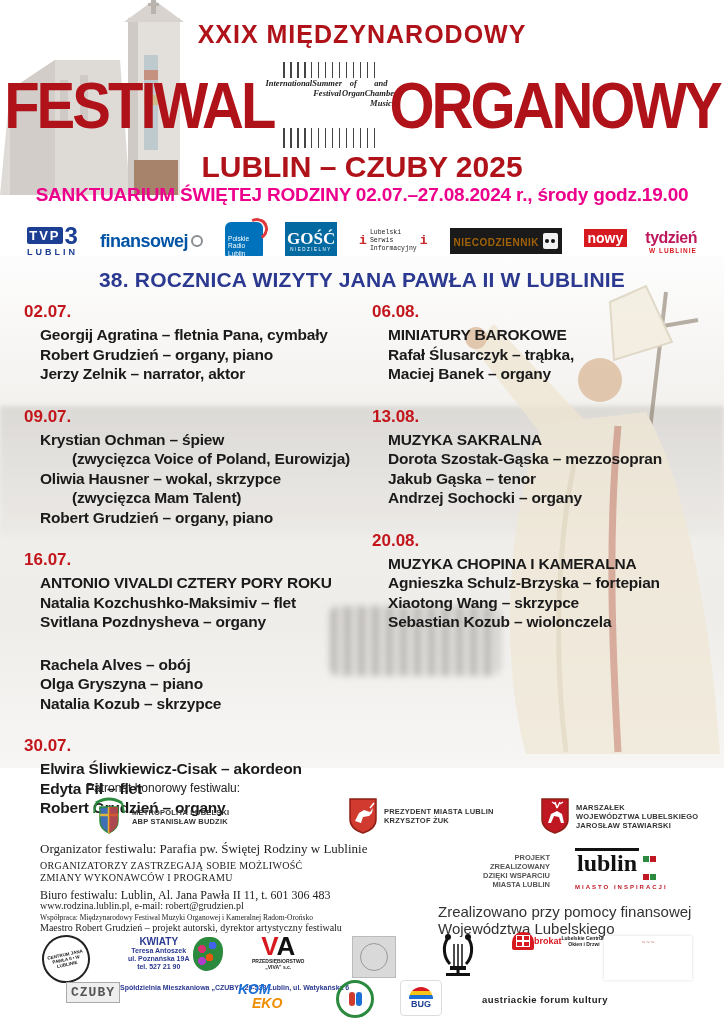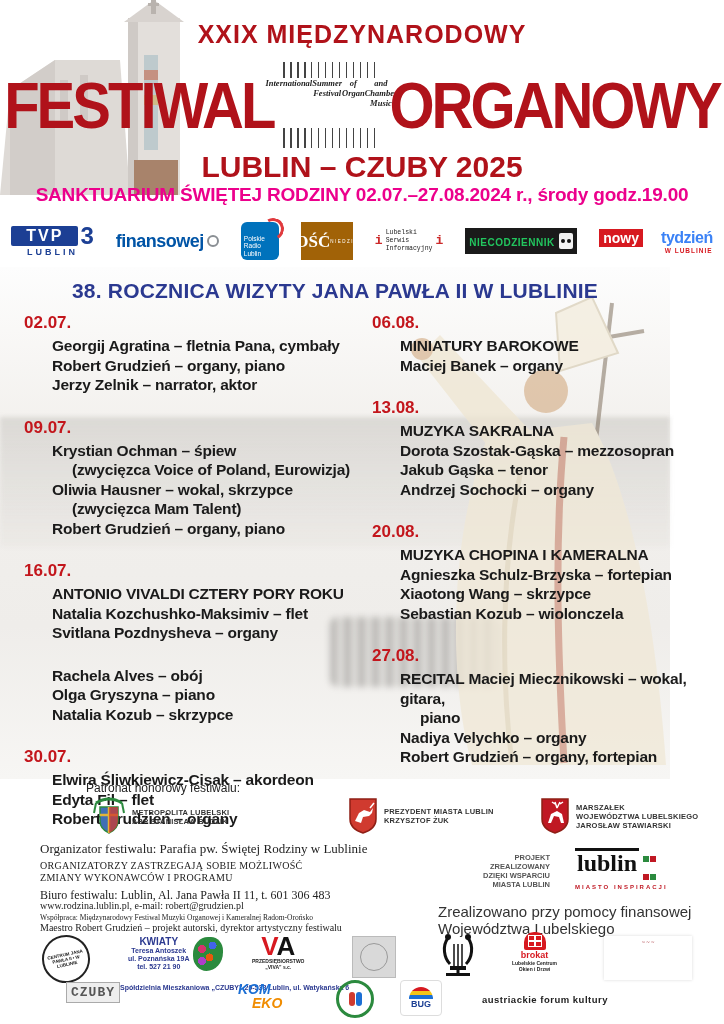--- a/index.html
+++ b/index.html
@@ -22,66 +22,66 @@
     font-size:30px;font-weight:bold;color:#b0121a;letter-spacing:0px;}
   .banner{position:absolute;top:184px;left:0;right:0;text-align:center;
     font-size:19px;font-weight:bold;color:#ec008c;letter-spacing:-0.2px;}
   
   .church{position:absolute;left:0;top:0;width:200px;height:195px;}
   
   .media-row{position:absolute;top:218px;left:0;right:0;height:46px;display:flex;
     justify-content:center;align-items:center;gap:22px;}
   .tvp{display:flex;flex-direction:column;align-items:center;color:#1c3f94;}
   .tvp-main{display:flex;align-items:center;font-weight:bold;}
-  .tvp-boxes{font-size:16px;background:#1c3f94;color:#fff;padding:1px 15px;border-radius:2px;letter-spacing:2px;}
+  .tvp-boxes{font-size:13px;background:#1c3f94;color:#fff;padding:1px 2px;border-radius:2px;letter-spacing:2px;}
   .tvp-three{font-size:24px;margin-left:2px;line-height:20px;}
   .tvp-sub{font-size:9px;font-weight:bold;letter-spacing:3px;margin-top:1px;}
   .niedziela{display:flex;align-items:center;gap:3px;color:#0054a6;font-weight:bold;font-size:18px;letter-spacing:-0.5px;}
   .globe{width:12px;height:12px;border-radius:50%;border:2px solid #8a8f94;box-sizing:border-box;}
   .radiolublin{width:38px;height:38px;background:#0072bc;border-radius:6px;position:relative;
     color:#fff;font-size:6.5px;line-height:7.5px;display:flex;flex-direction:column;
     justify-content:flex-end;padding:3px;box-sizing:border-box;}
   .radiolublin::after{content:"";position:absolute;top:-4px;right:-5px;width:16px;height:16px;
     border:3px solid #e03a3e;border-left-color:transparent;border-bottom-color:transparent;border-radius:50%;transform:rotate(15deg);}
-  .gosc{width:52px;height:38px;background:#a16207;color:#fff;display:flex;flex-direction:row;
+  .gosc{width:52px;height:38px;background:#0369a1;color:#fff;display:flex;flex-direction:column;
     align-items:center;justify-content:center;}
   .gosc-main{font-family:"Liberation Serif",serif;font-weight:bold;font-size:17px;line-height:17px;}
   .gosc-sub{font-size:4.5px;letter-spacing:1.5px;}
   .lsi{display:flex;align-items:center;gap:3px;font-family:"Liberation Mono",monospace;
     font-size:6.5px;line-height:8px;color:#222;}
   .lsi-fig{color:#cc2a2a;font-weight:bold;font-size:13px;}
-  .niecodziennik{width:112px;height:26px;background:#1a1a1a;color:#22c55e;display:flex;align-items:center;
+  .niecodziennik{width:112px;height:26px;background:#1a1a1a;color:#a16207;display:flex;align-items:center;
     padding:0 4px;box-sizing:border-box;gap:4px;}
   .nc-text{flex:1;}
   .nc-main{font-size:10px;font-weight:bold;letter-spacing:0.5px;line-height:11px;}
   .nc-sub{height:3px;background:#777;margin-top:2px;}
   .nc-owl{width:16px;height:16px;background:#f2f2f2;border-radius:2px;display:flex;align-items:center;justify-content:center;gap:2px;}
   .nc-owl i{width:4px;height:4px;background:#111;border-radius:50%;}
   .nowytydzien{display:flex;flex-direction:column;align-items:flex-start;}
   .nt-top{display:flex;align-items:center;}
   .nt-nowy{background:#d71920;color:#fff;font-weight:bold;font-size:14px;padding:1px 4px;}
-  .nt-tydzien{color:#3b82f6;font-weight:bold;font-size:16px;margin-left:18px;letter-spacing:-0.5px;}
+  .nt-tydzien{color:#be185d;font-weight:bold;font-size:16px;margin-left:18px;letter-spacing:-0.5px;}
   .nt-sub{align-self:flex-end;color:#d71920;font-size:6.5px;font-weight:bold;letter-spacing:1px;}
   
-  .program{position:absolute;top:267px;left:0;width:670px;height:512px;
+  .program{position:absolute;top:256px;left:0;width:724px;height:512px;
     background:linear-gradient(180deg,#fdfdfd 0%,#f3f1ee 30%,#efedea 70%,#f7f6f4 100%);}
   .photo-band{position:absolute;left:0;right:0;top:150px;height:130px;
     background:linear-gradient(180deg,rgba(160,158,152,.28),rgba(210,206,200,.12));filter:blur(2px);}
   .crowd{position:absolute;left:330px;top:350px;width:170px;height:70px;
     background:repeating-linear-gradient(90deg,rgba(90,88,84,.35) 0 7px,rgba(150,148,142,.18) 7px 14px);
     filter:blur(3px);border-radius:8px;}
   .pope{position:absolute;right:0;top:28px;opacity:.75;}
   .prog-heading{position:absolute;top:12px;left:0;right:0;text-align:center;
     font-size:21px;font-weight:bold;color:#2b3990;letter-spacing:0.2px;}
   .col{position:absolute;top:46px;width:350px;}
   .col.left{left:24px;}
   .col.right{left:372px;}
   .entry{margin-bottom:23px;}
   .entry .date{color:#c3161c;font-weight:bold;font-size:17px;margin-bottom:3px;}
-  .entry .line{margin-left:28px;font-size:15.5px;font-weight:bold;color:#1a1a1a;line-height:19.5px;letter-spacing:-0.2px;}
+  .entry .line{margin-left:16px;font-size:15.5px;font-weight:bold;color:#1a1a1a;line-height:19.5px;letter-spacing:-0.2px;}
   .entry .line.sub{margin-left:48px;}
   
   .patronage-title{position:absolute;top:781px;left:86px;font-size:12px;color:#222;}
   .patron{position:absolute;top:797px;display:flex;align-items:center;gap:6px;}
   .patron .label{font-size:7.5px;line-height:9px;color:#333;font-weight:bold;letter-spacing:0.2px;}
   
   .org{position:absolute;left:40px;font-family:"Liberation Serif",serif;color:#222;}
   .o1{top:841px;font-size:13px;}
   .o2{top:860px;font-size:10px;letter-spacing:0.3px;}
   .o3{top:872px;font-size:10px;letter-spacing:0.3px;}
@@ -112,21 +112,21 @@
                radial-gradient(circle at 55% 60%,#e8590c 0 4px,transparent 4px),
                radial-gradient(circle at 30% 70%,#ae3ec9 0 4px,transparent 4px),
                #2b8a3e;}
   .viva{display:flex;flex-direction:column;align-items:center;}
   .viva-mark{font-size:26px;font-weight:bold;line-height:24px;}
   .viva-mark .v1{color:#d71920;} .viva-mark .v2{color:#111;}
   .viva-sub{font-size:5px;font-weight:bold;color:#222;line-height:6px;text-align:center;}
   .graybox{width:42px;height:40px;background:#d9d9d9;border:1px solid #bbb;display:flex;
     align-items:center;justify-content:center;}
   .graybox i{width:26px;height:26px;border:1px solid #999;border-radius:50%;}
-  .brokat{display:flex;flex-direction:column;align-items:center;}
+  .brokat{display:flex;flex-direction:row;align-items:center;}
   .brokat-win{width:22px;height:18px;background:#d71920;border-radius:10px 10px 2px 2px;
     display:flex;align-items:center;justify-content:center;}
   .brokat-win i{width:12px;height:10px;background:
      linear-gradient(90deg,transparent 0 5px,#fff 5px 7px,transparent 7px),
      linear-gradient(0deg,transparent 0 4px,#fff 4px 6px,transparent 6px),#d71920;border:1px solid #fff;}
   .brokat-name{color:#d71920;font-weight:bold;font-size:9px;}
   .brokat-sub{font-size:5px;line-height:6px;color:#222;font-weight:bold;text-align:center;}
   .spot-banner{width:88px;height:44px;background:#fff;box-shadow:0 0 3px rgba(0,0,0,.15);
     display:flex;flex-direction:column;}
   .spot-script{font-family:"Liberation Serif",serif;font-style:italic;font-size:6px;color:#b34b52;
@@ -280,42 +280,36 @@
           <div class="date">30.07.</div>
           <div class="line">Elwira Śliwkiewicz-Cisak – akordeon</div>
           <div class="line">Edyta Fil – flet</div>
           <div class="line">Robert Grudzień – organy</div>
         </div>
       </div>
     <div class="col right" id="col-right">
         <div class="entry">
           <div class="date">06.08.</div>
           <div class="line">MINIATURY BAROKOWE</div>
+          <div class="line">Rafał Ślusarczyk – trąbka,</div>
           <div class="line">Maciej Banek – organy</div>
         </div>
         <div class="entry">
           <div class="date">13.08.</div>
           <div class="line">MUZYKA SAKRALNA</div>
           <div class="line">Dorota Szostak-Gąska – mezzosopran</div>
           <div class="line">Jakub Gąska – tenor</div>
           <div class="line">Andrzej Sochocki – organy</div>
         </div>
         <div class="entry">
           <div class="date">20.08.</div>
           <div class="line">MUZYKA CHOPINA I KAMERALNA</div>
           <div class="line">Agnieszka Schulz-Brzyska – fortepian</div>
           <div class="line">Xiaotong Wang – skrzypce</div>
           <div class="line">Sebastian Kozub – wiolonczela</div>
-        </div>
-        <div class="entry">
-          <div class="date">27.08.</div>
-          <div class="line">RECITAL Maciej Miecznikowski – wokal, gitara,</div>
-          <div class="line sub">piano</div>
-          <div class="line">Nadiya Velychko – organy</div>
-          <div class="line">Robert Grudzień – organy, fortepian</div>
         </div>
       </div>
   </div>
 
   <div class="patronage-title">Patronat honorowy festiwalu:</div>
 
   <div class="patron" style="left:92px">
     <svg width="34" height="40" viewBox="0 0 34 40">
       <path d="M4,6 Q17,-2 30,6" stroke="#2b8a3e" stroke-width="3" fill="none"></path>
       <line x1="4" y1="6" x2="2" y2="16" stroke="#2b8a3e" stroke-width="2"></line>

